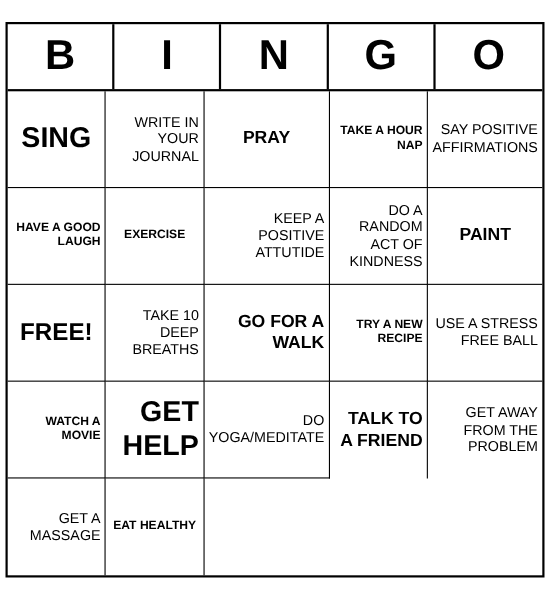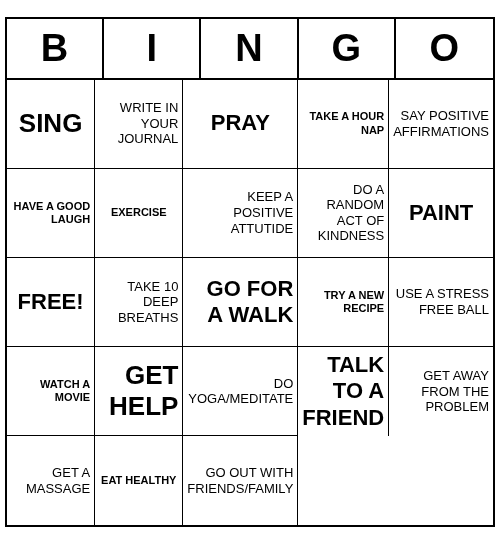--- a/index.html
+++ b/index.html
@@ -52,21 +52,21 @@
       line-height: 1.2;
       text-transform: uppercase;
     }
     .bingo-cell:nth-child(5n) {
       border-right: none;
     }
     .bingo-cell.last-row {
       border-bottom: none;
     }
     .bingo-cell.large-text {
-      font-size: 22px;
+      font-size: 16px;
     }
     .bingo-cell.xl-text {
       font-size: 26px;
     }
     .bingo-cell.free {
       font-size: 22px;
       font-weight: bold;
     }
     .bingo-cell.small-text {
       font-size: 13px;
@@ -100,15 +100,14 @@
       <div class="bingo-cell large-text">GO FOR A WALK</div>
       <div class="bingo-cell">TRY A NEW RECIPE</div>
       <div class="bingo-cell small-text">USE A STRESS FREE BALL</div>
       <div class="bingo-cell">WATCH A MOVIE</div>
       <div class="bingo-cell xl-text">GET HELP</div>
       <div class="bingo-cell small-text">DO YOGA/MEDITATE</div>
       <div class="bingo-cell last-row large-text">TALK TO A FRIEND</div>
       <div class="bingo-cell last-row small-text">GET AWAY FROM THE PROBLEM</div>
       <div class="bingo-cell last-row small-text">GET A MASSAGE</div>
       <div class="bingo-cell last-row">EAT HEALTHY</div>
-      <div class="bingo-cell last-row small-text">GO OUT WITH FRIENDS/FAMILY</div>
     </div>
 </div>
 
 </body></html>

